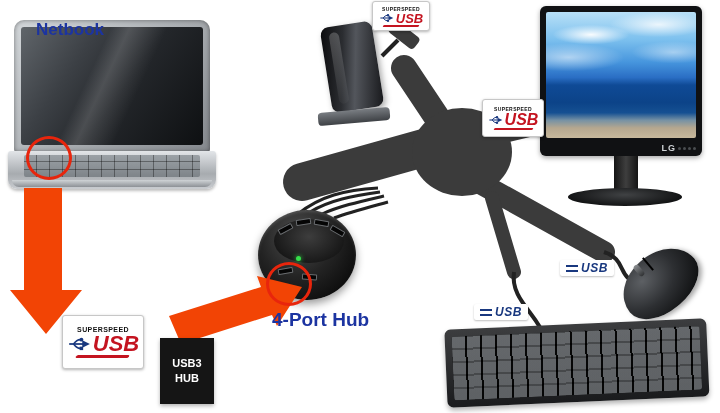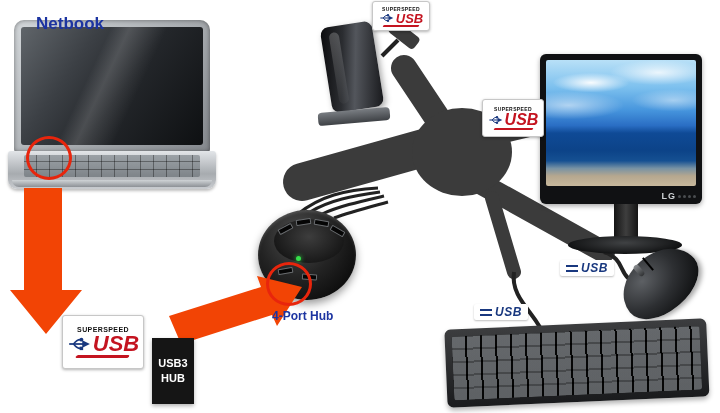--- a/index.html
+++ b/index.html
@@ -37,21 +37,21 @@
       linear-gradient(#9ba1a6,#7e8489);}
   .nb-front{position:absolute;left:4px;bottom:2px;right:4px;height:7px;background:linear-gradient(#cfd3d6,#8d9196);border-radius:0 0 8px 8px;}
 
   
   .hdd{left:310px;top:24px;width:90px;height:100px;}
   .hdd-body{position:absolute;left:16px;top:0;width:52px;height:86px;border-radius:8px;transform:rotate(-9deg);background:linear-gradient(100deg,#0b0b0d 0%,#2b2d31 35%,#53565c 55%,#17181b 100%);box-shadow:2px 3px 6px rgba(0,0,0,.35);}
   .hdd-gloss{position:absolute;left:8px;top:6px;width:10px;height:72px;border-radius:5px;background:linear-gradient(rgba(255,255,255,.22),rgba(255,255,255,.03));}
   .hdd-stand{position:absolute;left:8px;top:86px;width:72px;height:13px;border-radius:4px;transform:rotate(-5deg);background:linear-gradient(#797d82,#3e4145);}
 
   
-  .monitor{left:540px;top:6px;width:168px;height:202px;margin-top:48px;}
+  .monitor{left:540px;top:6px;width:168px;height:202px;}
   .mon-frame{position:absolute;left:0;top:0;width:162px;height:150px;background:#101113;border-radius:6px;padding:6px 6px 18px 6px;box-shadow:0 2px 5px rgba(0,0,0,.35);}
   .mon-screen{position:relative;width:100%;height:100%;border-radius:2px;overflow:hidden;background:
       radial-gradient(55px 14px at 30% 18%,rgba(255,255,255,.95),rgba(255,255,255,0) 70%),
       radial-gradient(70px 18px at 75% 10%,rgba(255,255,255,.8),rgba(255,255,255,0) 70%),
       radial-gradient(80px 20px at 15% 36%,rgba(255,255,255,.55),rgba(255,255,255,0) 70%),
       radial-gradient(60px 16px at 85% 32%,rgba(255,255,255,.45),rgba(255,255,255,0) 70%),
       linear-gradient(180deg,#b8e0f7 0%,#7cc0ee 22%,#4695dd 40%,#2a6ec4 52%,#0f4a96 58%,#0c4388 72%,#155092 80%,#7792a4 86%,#b5a78f 92%,#c7b89c 100%);}
   .mon-brand{position:absolute;right:26px;bottom:3px;color:#cfd3d6;font-size:9px;font-weight:bold;letter-spacing:1px;}
   .mon-buttons{position:absolute;right:6px;bottom:6px;display:flex;gap:2px;}
   .mon-buttons i{width:3px;height:3px;border-radius:50%;background:#4a4d50;}
@@ -74,25 +74,25 @@
   
   .keyboard{left:446px;top:324px;width:262px;height:84px;transform:rotate(-2.5deg);}
   .kb-body{width:100%;height:78px;background:linear-gradient(#3c3d3f,#1a1b1d);border-radius:6px;padding:7px;box-shadow:0 3px 5px rgba(0,0,0,.3);}
   .kb-keys{width:100%;height:100%;border-radius:3px;background:
       repeating-linear-gradient(90deg,rgba(125,129,133,.55) 0 13px,rgba(0,0,0,.9) 13px 15px),
       repeating-linear-gradient(0deg,rgba(125,129,133,.35) 0 11px,rgba(0,0,0,.9) 11px 13px),
       linear-gradient(#2b2c2e,#131415);}
 
   
   .txt-label{position:absolute;z-index:4;color:var(--label-blue);font-weight:bold;}
-  #netbook-label{left:36px;top:14px;font-size:17px;text-align:center;}
-  #hub-label{left:272px;top:309px;font-size:12px;}
+  #netbook-label{left:36px;top:20px;font-size:17px;text-align:center;}
+  #hub-label{left:272px;top:309px;font-size:19px;}
   .label-box{position:absolute;z-index:4;background:#151515;color:#fff;font-weight:bold;font-size:11px;line-height:1.35;display:flex;flex-direction:column;align-items:center;justify-content:center;text-align:center;box-shadow:0 2px 4px rgba(0,0,0,.3);}
   #ss-host-box{left:16px;top:330px;width:54px;height:64px;}
-  #usb3-hub-box{left:152px;top:338px;width:42px;height:66px;}
+  #usb3-hub-box{left:160px;top:338px;width:54px;height:66px;}
 
   
   .ss-logo{position:absolute;z-index:4;background:#fff;border:1px solid #c7c7c7;border-radius:3px;display:flex;flex-direction:column;align-items:center;justify-content:center;box-shadow:0 1px 3px rgba(0,0,0,.3);padding:2px 3px;}
   .ss-top{font-weight:bold;color:#111;letter-spacing:.4px;}
   .ss-row{display:flex;align-items:center;gap:2px;}
   .ss-usb{font-style:italic;font-weight:bold;color:var(--usb-red);line-height:1;}
   .ss-swoosh{height:3px;width:72%;background:var(--usb-red);border-radius:2px;transform:skewX(-30deg);}
   .trident{stroke:var(--usb-blue);fill:var(--usb-blue);}
   .ss-sm{width:58px;height:30px;}
   .ss-sm .ss-top{font-size:5px;}

